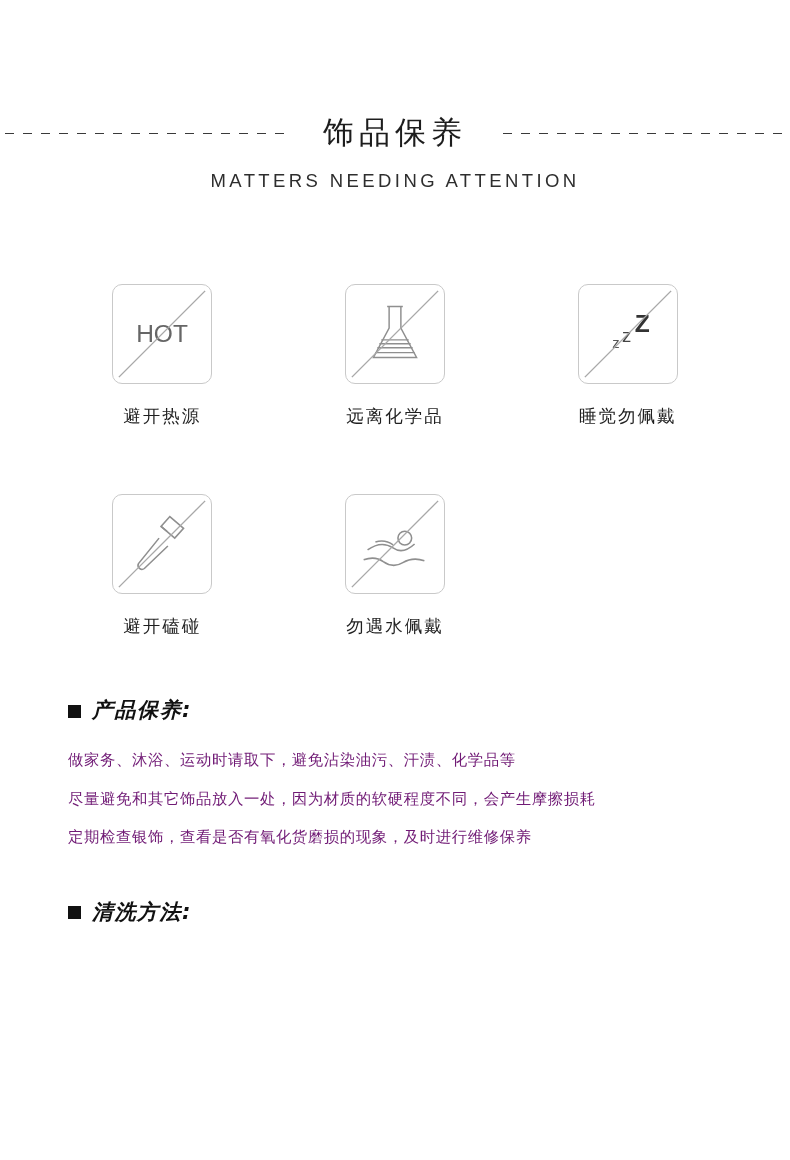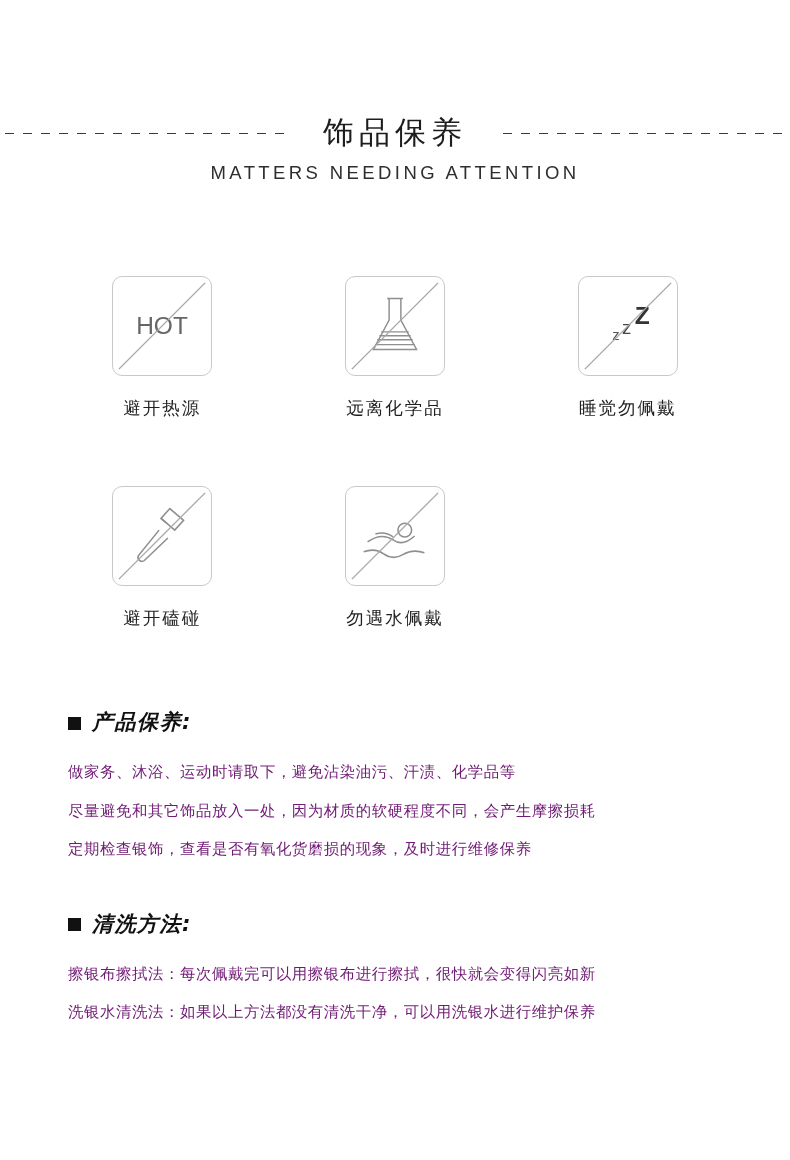--- a/index.html
+++ b/index.html
@@ -36,21 +36,21 @@
   }
   .title-cn {
     font-size: 31px;
     letter-spacing: 5px;
     font-weight: 500;
     color: #1d1d1d;
     white-space: nowrap;
     font-family: "DejaVu Sans", "Liberation Sans", sans-serif;
   }
   .title-en {
-    margin-top: 8px;
+    margin-top: 16px;
     font-size: 18.5px;
     letter-spacing: 3.4px;
     color: #2e2e2e;
     font-weight: 400;
   }
 
   
   .icon-grid {
     margin-top: 92px;
     display: grid;
@@ -81,21 +81,21 @@
   .icon-caption {
     margin-top: 20px;
     font-size: 17.5px;
     letter-spacing: 2px;
     color: #1f1f1f;
     font-family: Liberation Sans, sans-serif;
   }
 
   
   .sections {
-    margin-top: 78px;
+    margin-top: 58px;
     padding: 0 68px;
   }
   .section + .section {
     margin-top: 46px;
   }
   .section-head {
     display: flex;
     align-items: center;
     gap: 11px;
     margin-bottom: 22px;
@@ -219,19 +219,15 @@
       <p>尽量避免和其它饰品放入一处，因为材质的软硬程度不同，会产生摩擦损耗</p>
       <p>定期检查银饰，查看是否有氧化货磨损的现象，及时进行维修保养</p>
     </div>
   </div>
 
   <div class="section">
     <div class="section-head">
       <span class="square-bullet"></span>
       <span class="section-title">清洗方法:</span>
     </div>
-    <div class="section-body">
-      <p>擦银布擦拭法：每次佩戴完可以用擦银布进行擦拭，很快就会变得闪亮如新</p>
-      <p>洗银水清洗法：如果以上方法都没有清洗干净，可以用洗银水进行维护保养</p>
-    </div>
   </div>
 
 </div>
 
 </body></html>

